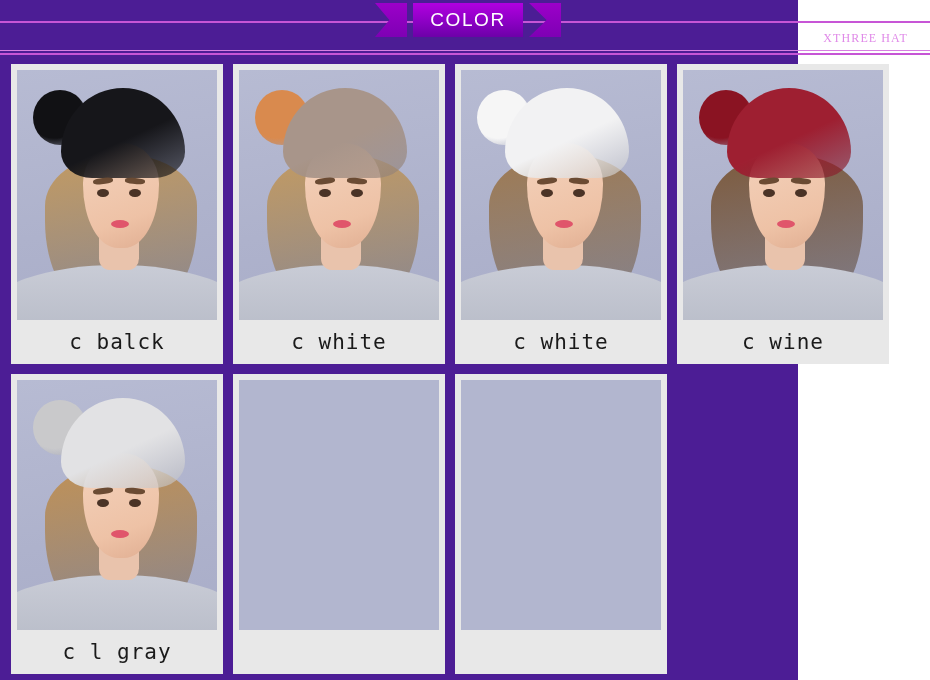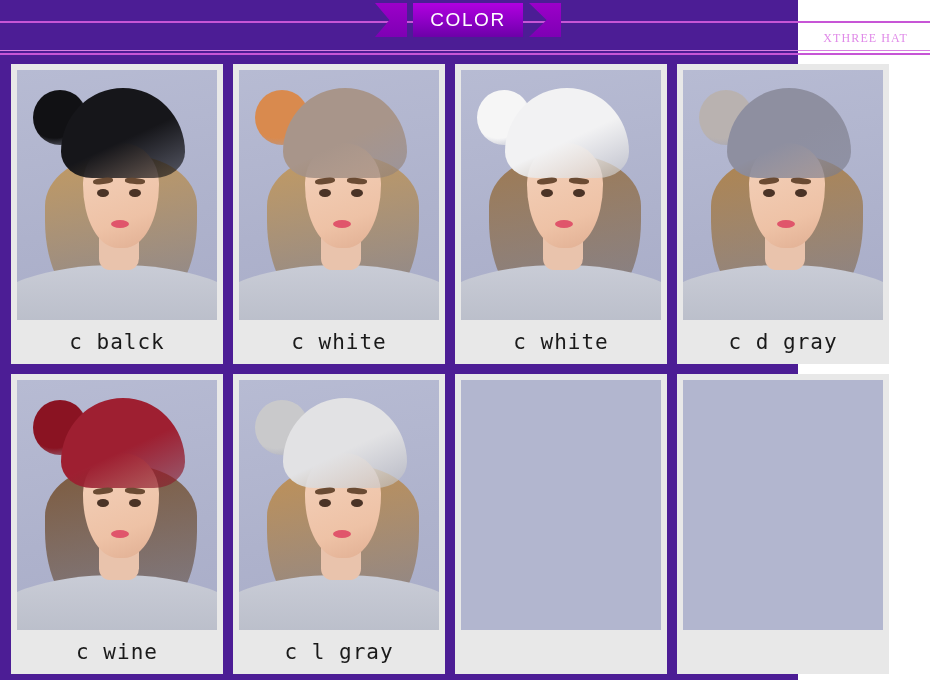--- a/index.html
+++ b/index.html
@@ -237,39 +237,20 @@
             <div class="eye-r"></div>
             <div class="lips"></div>
           </div>
         </div>
         <div class="caption">c white</div>
       </div>
       <div class="card">
         <div class="photo" style="background: rgb(178, 182, 207);">
           <div class="fig">
             <div class="bg"></div>
-            <div class="hair-back" style="background: linear-gradient(170deg, rgb(176, 133, 79) 0%, rgba(0, 0, 0, 0.25) 120%);"></div>
-            <div class="sweater"></div>
-            <div class="neck"></div>
-            <div class="face"></div>
-            <div class="pom" style="background: radial-gradient(circle at 40% 38%, rgb(185, 178, 176) 0%, rgb(185, 178, 176) 58%, rgba(0, 0, 0, 0.12) 100%);"></div>
-            <div class="hat" style="background: linear-gradient(155deg, rgb(142, 143, 160) 0%, rgb(142, 143, 160) 55%, rgba(0, 0, 0, 0.18) 140%);"></div>
-            <div class="brow-l"></div>
-            <div class="brow-r"></div>
-            <div class="eye-l"></div>
-            <div class="eye-r"></div>
-            <div class="lips"></div>
-          </div>
-        </div>
-        <div class="caption">c d gray</div>
-      </div>
-      <div class="card">
-        <div class="photo" style="background: rgb(178, 182, 207);">
-          <div class="fig">
-            <div class="bg"></div>
             <div class="hair-back" style="background: linear-gradient(170deg, rgb(125, 90, 60) 0%, rgba(0, 0, 0, 0.25) 120%);"></div>
             <div class="sweater"></div>
             <div class="neck"></div>
             <div class="face"></div>
             <div class="pom" style="background: radial-gradient(circle at 40% 38%, rgb(138, 19, 34) 0%, rgb(138, 19, 34) 58%, rgba(0, 0, 0, 0.12) 100%);"></div>
             <div class="hat" style="background: linear-gradient(155deg, rgb(158, 31, 49) 0%, rgb(158, 31, 49) 55%, rgba(0, 0, 0, 0.18) 140%);"></div>
             <div class="brow-l"></div>
             <div class="brow-r"></div>
             <div class="eye-l"></div>
             <div class="eye-r"></div>

